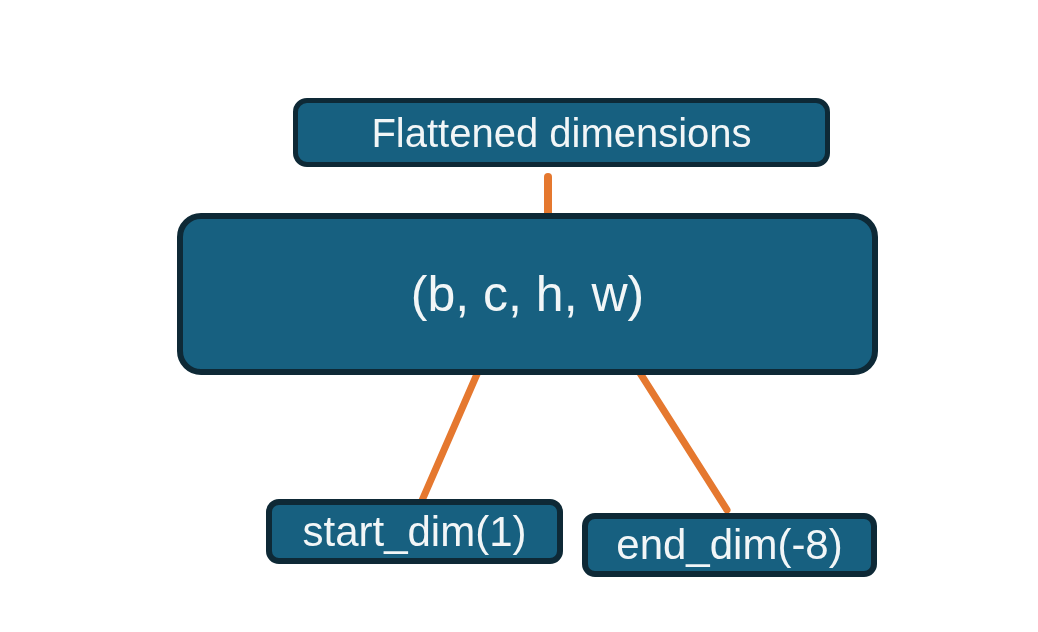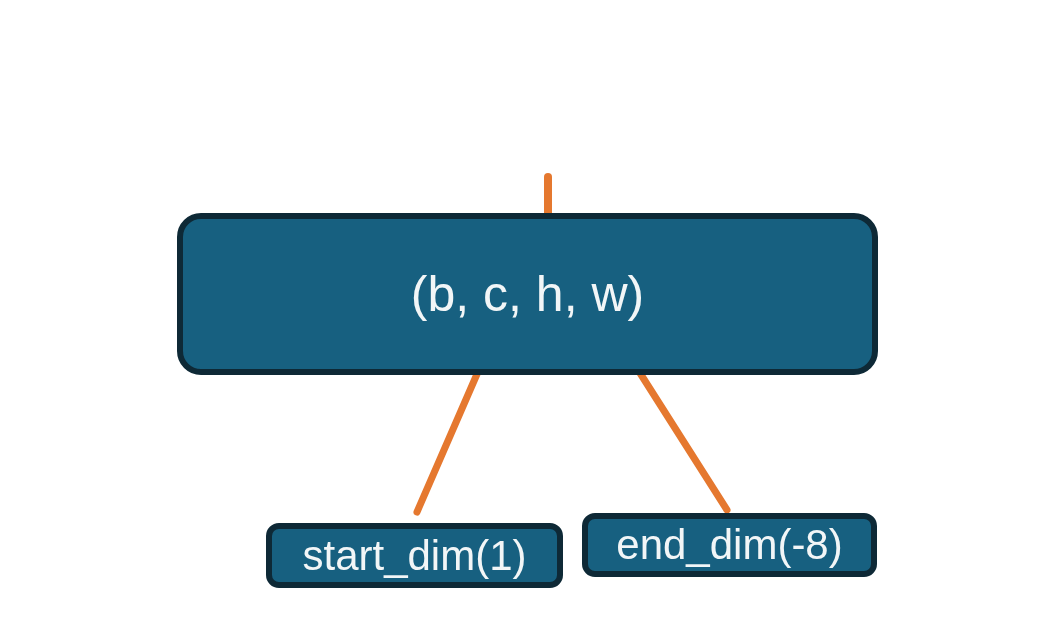--- a/index.html
+++ b/index.html
@@ -39,21 +39,21 @@
     border-radius: 24px;
     border-width: 6px;
     font-size: 50px;
   }
   .node--tuple .node-label { }
   .node--small {
     border-radius: 13px;
     border-width: 6px;
     font-size: 42px;
   }
-  .node--start { left: 266px; top: 523px; width: 297px; height: 65px; text-align: right; }
+  .node--start { left: 266px; top: 499px; width: 297px; height: 65px; text-align: right; }
   .node--end   { left: 582px; top: 513px; width: 295px; height: 64px; }
   svg.connectors {
     position: absolute; left: 0; top: 0;
     width: 1038px; height: 632px;
     pointer-events: none;
   }
   svg.connectors .stroke {
     fill: none;
     stroke: var(--orange);
     stroke-linecap: round;
@@ -84,20 +84,23 @@
       <line class="stroke" x1="417" y1="512" x2="484" y2="358" stroke-width="7"></line>
       <polygon class="fill" points="495,336 484,370 468,348"></polygon>
     </g>
 
     <g>
       <line class="stroke" x1="727" y1="510" x2="633" y2="362" stroke-width="7"></line>
       <polygon class="fill" points="618,338 646,361 625,375"></polygon>
     </g>
   </svg>
 
+  <div class="node node--title">
+    <span class="node-label">Flattened dimensions</span>
+  </div>
 
   <div class="node node--tuple">
     <span class="node-label">(b, c, h, w)</span>
   </div>
 
   <div class="node node--small node--start">
     <span class="node-label">start_dim(1)</span>
   </div>
 
   <div class="node node--small node--end">

